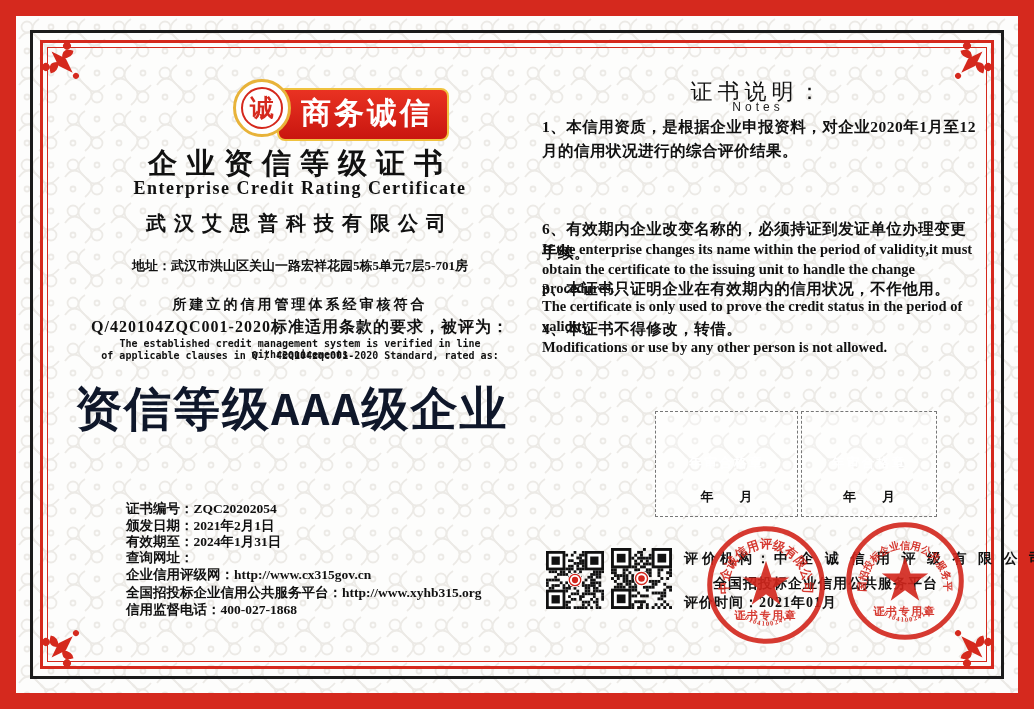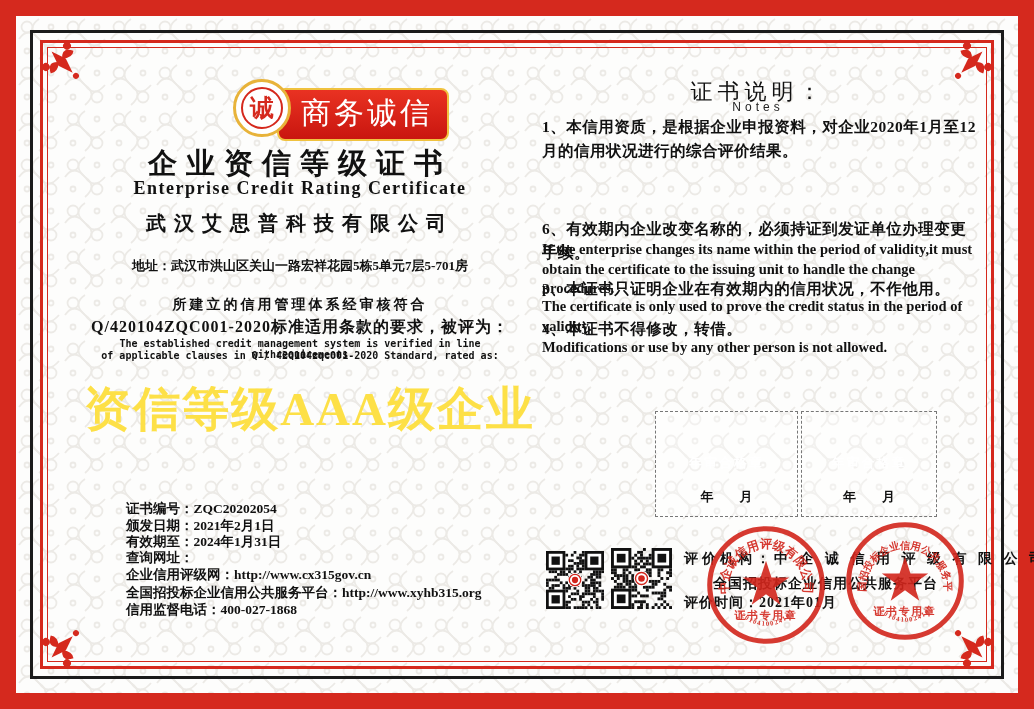--- a/index.html
+++ b/index.html
@@ -18,35 +18,35 @@
   .abs{position:absolute;}
   
   .badge{left:233px;top:74px;display:flex;align-items:center;}
   .badge-emblem{width:52px;height:52px;border-radius:50%;background:#fff;
     border:3px solid #e8b33a;box-shadow:0 0 0 2px #fff inset;display:flex;align-items:center;
     justify-content:center;position:relative;z-index:2;}
   .badge-emblem-inner{width:38px;height:38px;border-radius:50%;border:2px solid #d5291d;
     display:flex;align-items:center;justify-content:center;color:#d5291d;
     font-weight:bold;font-size:24px;}
   .badge-plate{margin-left:-14px;background:linear-gradient(#e93222,#c9160f);
-    border:2px solid #f0c23f;border-radius:8px;color:#fff;font-weight:normal;
+    border:2px solid #f0c23f;border-radius:8px;color:#fff;font-weight:bold;
     font-size:30px;letter-spacing:3px;padding:3px 14px 5px 22px;z-index:1;
     font-family:"Liberation Sans","DejaVu Sans",sans-serif;margin-top:14px;}
   
   .lcol{width:460px;left:70px;text-align:center;color:#111;}
   .title-cn{top:132px;font-size:29px;font-weight:bold;letter-spacing:9px;margin-top:12px;}
   .title-en{top:178px;font-size:18px;font-weight:bold;letter-spacing:1.5px;}
   .company{top:210px;font-size:20px;font-weight:bold;letter-spacing:8px;}
   .address{top:257px;font-size:13px;font-weight:bold;}
   .stmt1{top:296px;font-size:14px;font-weight:bold;letter-spacing:3px;}
   .stmt2{top:317px;font-size:16px;font-weight:bold;letter-spacing:1px;}
   .stmt-en1{top:338px;font-size:10px;font-weight:bold;font-family:"DejaVu Sans Mono","Liberation Mono",monospace;}
   .stmt-en2{top:350px;font-size:10px;font-weight:bold;font-family:"DejaVu Sans Mono","Liberation Mono",monospace;}
-  .rating{top:378px;left:75px;width:460px;text-align:right;color:#fde047;
-          font-size:47px;font-weight:bold;letter-spacing:2px;}
+  .rating{top:378px;left:75px;width:460px;text-align:left;color:#0f172a;
+          font-size:47px;font-weight:bold;letter-spacing:2px;font-family:Liberation Mono, monospace;}
   .detail-row{position:absolute;white-space:nowrap;font-size:13.5px;font-weight:bold;color:#111;}
   
   .notes-title{left:542px;top:77px;width:432px;text-align:center;font-size:22px;
                font-weight:normal;letter-spacing:5px;color:#111;}
   .notes-sub{left:542px;top:100px;width:432px;text-align:center;font-size:12px;
              letter-spacing:4px;color:#222;font-family:"Liberation Sans","DejaVu Sans",sans-serif;}
   .np{left:542px;width:434px;color:#111;}
   .np-cn{font-size:15.5px;font-weight:bold;line-height:24px;letter-spacing:0.5px;}
   .np-en{font-size:14.5px;font-weight:bold;line-height:19.5px;}
   .review-title{left:620px;top:387px;width:360px;text-align:center;font-size:15px;

